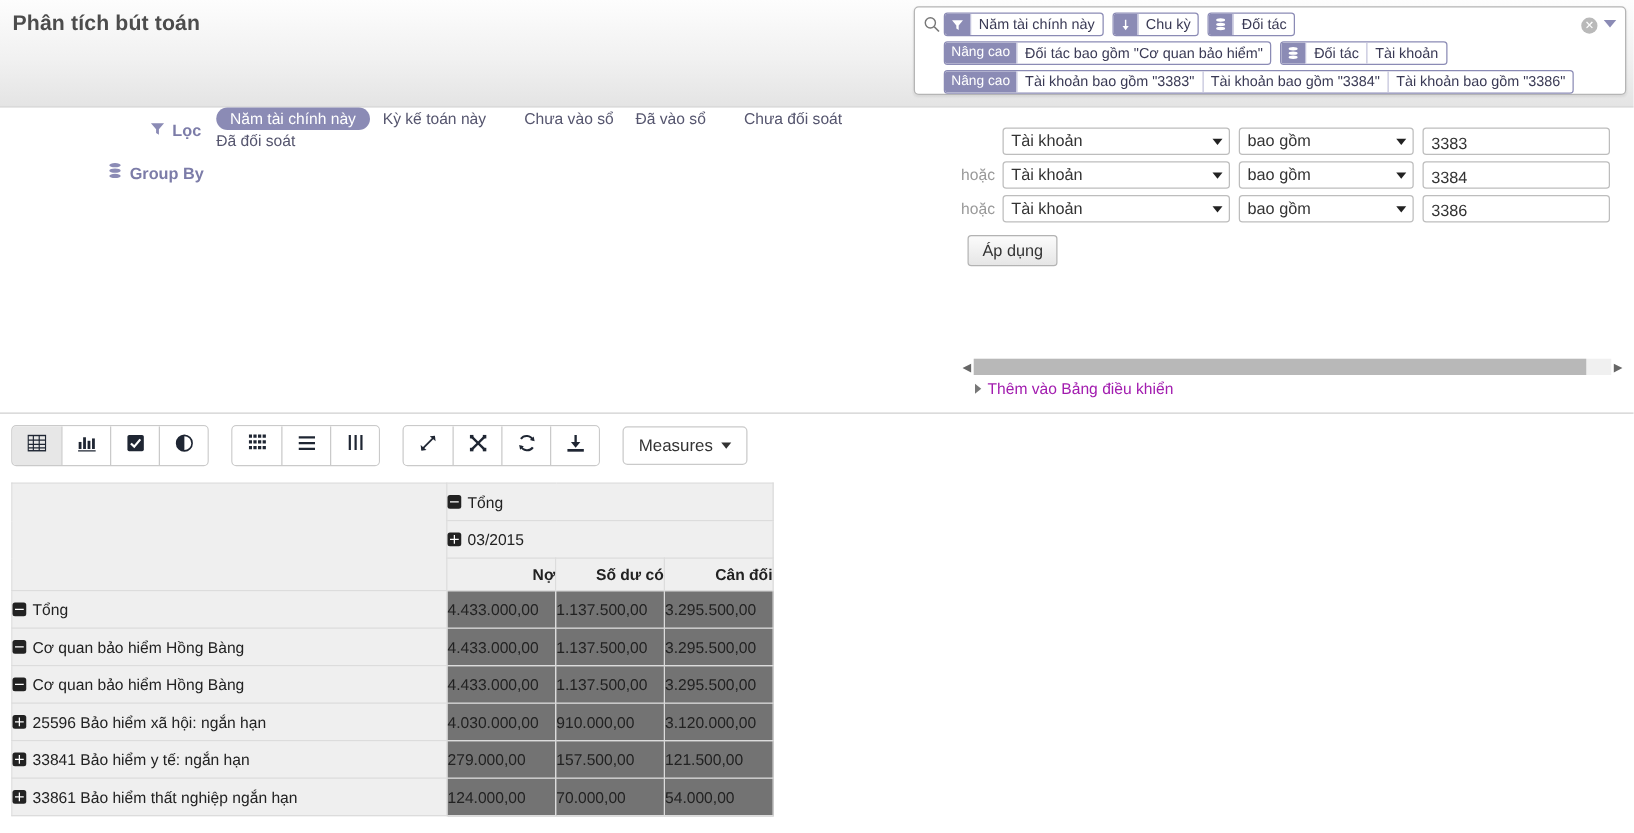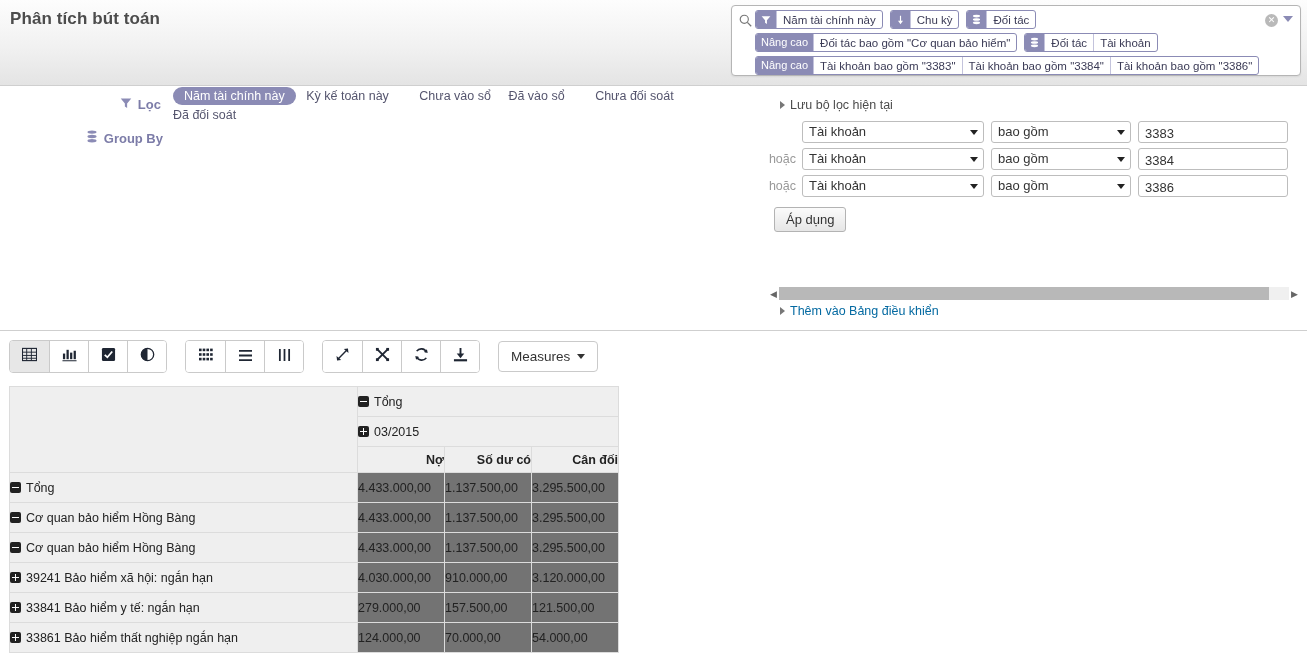--- a/index.html
+++ b/index.html
@@ -147,21 +147,21 @@
     width: 11px; height: 13px; display: flex; align-items: center;
     justify-content: center; font-size: 9px; color: #666; cursor: pointer;
   }
   .hs-track { flex: 1; height: 13px; background: #f0f0f0; position: relative; }
   .hs-thumb {
     position: absolute; left: 0; top: 0; width: 96%; height: 13px;
     background: #b8b8b8; cursor: pointer;
   }
   .dash-link {
     position: absolute; left: 20px; top: 208px;
-    font-size: 12.5px; color: #0369a1; cursor: pointer;
+    font-size: 12.5px; color: #a21caf; cursor: pointer;
   }
 
   
   .divider {
     position: absolute; left: 0; top: 330px; width: 1307px; height: 1px;
     background: #cfcfcf;
   }
   .topband {
     position: absolute; left: 0; top: 326px; width: 1307px; height: 4px;
     background: #fff;
@@ -338,23 +338,20 @@
             <ellipse cx="7" cy="8" rx="5.6" ry="2.1" fill="#8b8bb5"></ellipse>
             <ellipse cx="7" cy="13.2" rx="5.6" ry="2.1" fill="#8b8bb5"></ellipse>
           </svg>
         </span>
         <span>Group By</span>
       </div>
     </div>
   </div>
 
   <div class="adv">
-    <div class="adv-link">
-      <span class="tri"></span><span>Lưu bộ lọc hiện tại</span>
-    </div>
 
     <div id="cond-list" style="margin-top:5px;">
         <div class="cond-row">
           <div class="cond-or"></div>
           <div class="sel w1"><span>Tài khoản</span><span class="sc"></span></div>
           <div style="width:7px"></div>
           <div class="sel w2"><span>bao gồm</span><span class="sc"></span></div>
           <div style="width:7px"></div>
           <input class="txtin" type="text" value="3383" style="">
         </div>
@@ -533,21 +530,21 @@
           <td class="num mw">1.137.500,00</td>
           <td class="num mw">3.295.500,00</td>
         </tr>
         <tr>
           <td class="rowlab ind2"><span class="tog"></span><span>Cơ quan bảo hiểm Hồng Bàng</span></td>
           <td class="num mw">4.433.000,00</td>
           <td class="num mw">1.137.500,00</td>
           <td class="num mw">3.295.500,00</td>
         </tr>
         <tr>
-          <td class="rowlab ind3"><span class="tog plus"></span><span>39241 Bảo hiểm xã hội: ngắn hạn</span></td>
+          <td class="rowlab ind3"><span class="tog plus"></span><span>25596 Bảo hiểm xã hội: ngắn hạn</span></td>
           <td class="num mw">4.030.000,00</td>
           <td class="num mw">910.000,00</td>
           <td class="num mw">3.120.000,00</td>
         </tr>
         <tr>
           <td class="rowlab ind3"><span class="tog plus"></span><span>33841 Bảo hiểm y tế: ngắn hạn</span></td>
           <td class="num mw">279.000,00</td>
           <td class="num mw">157.500,00</td>
           <td class="num mw">121.500,00</td>
         </tr>

